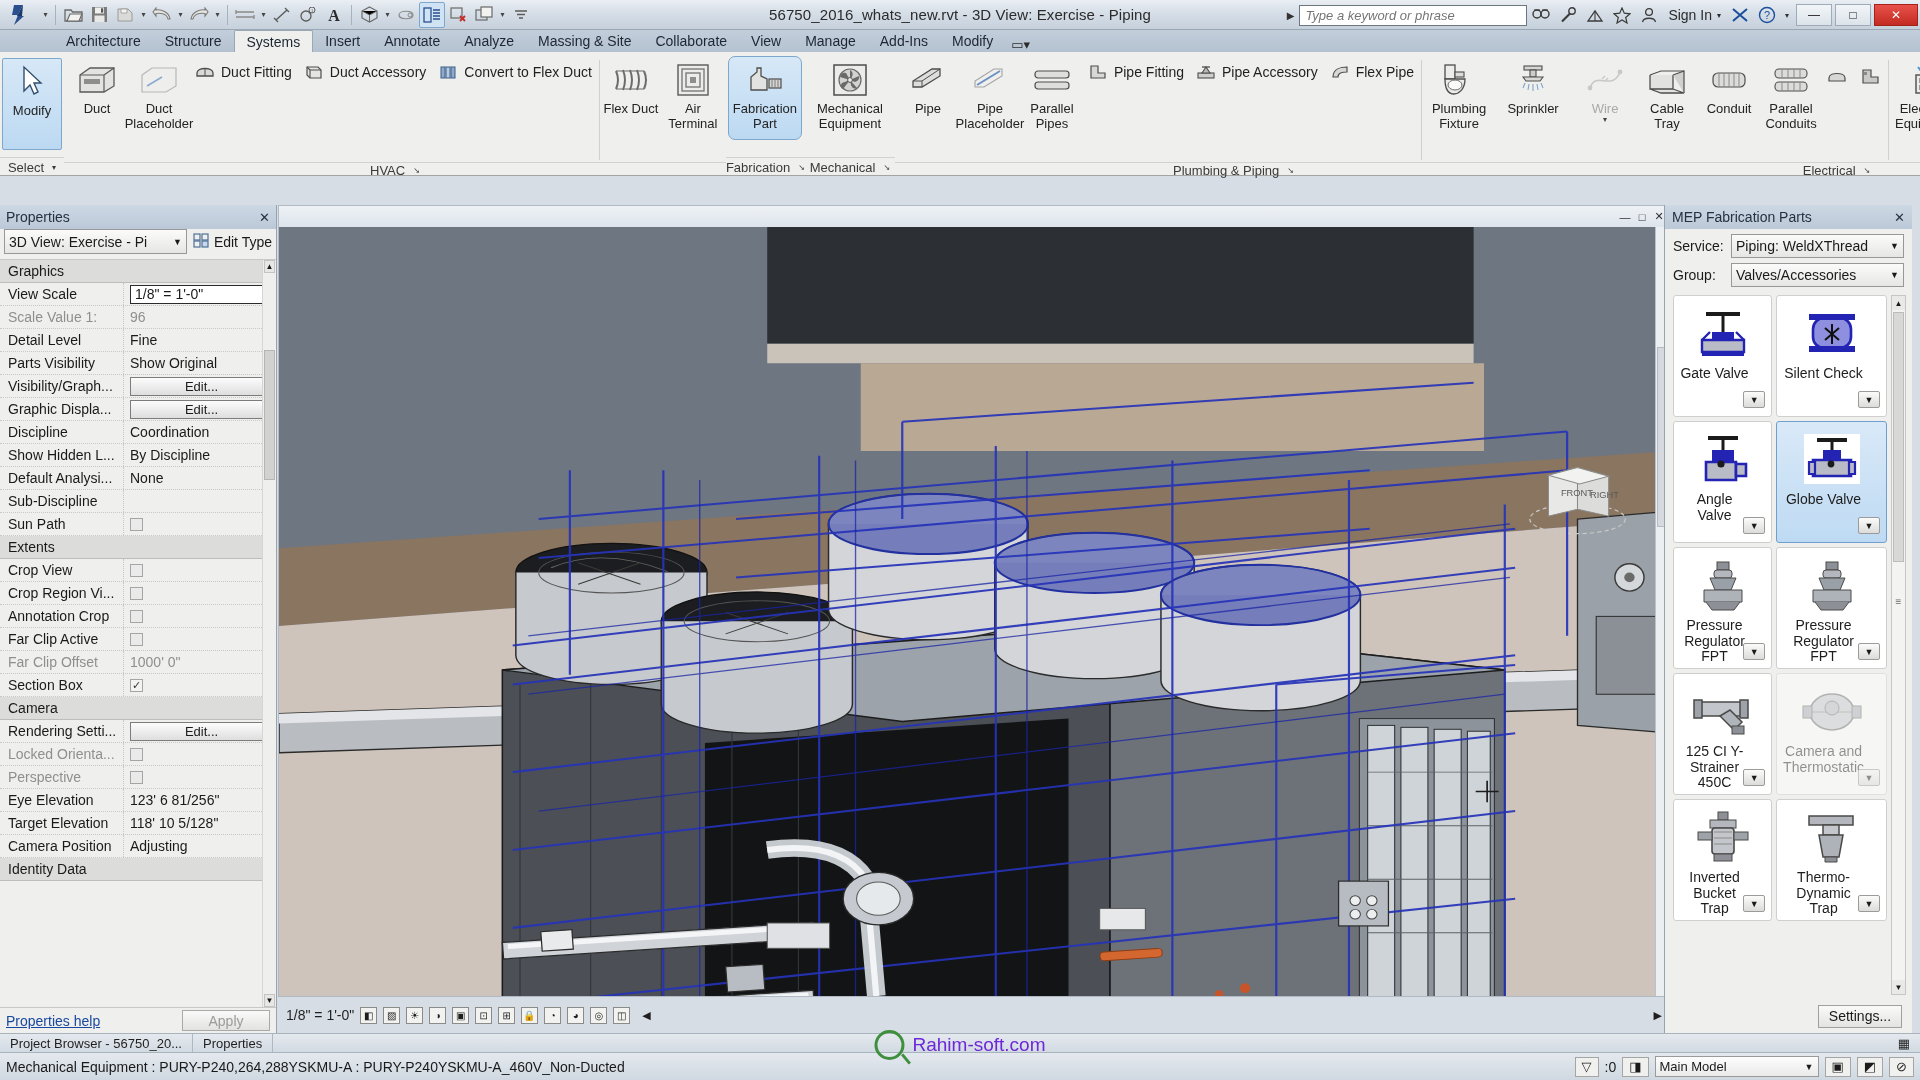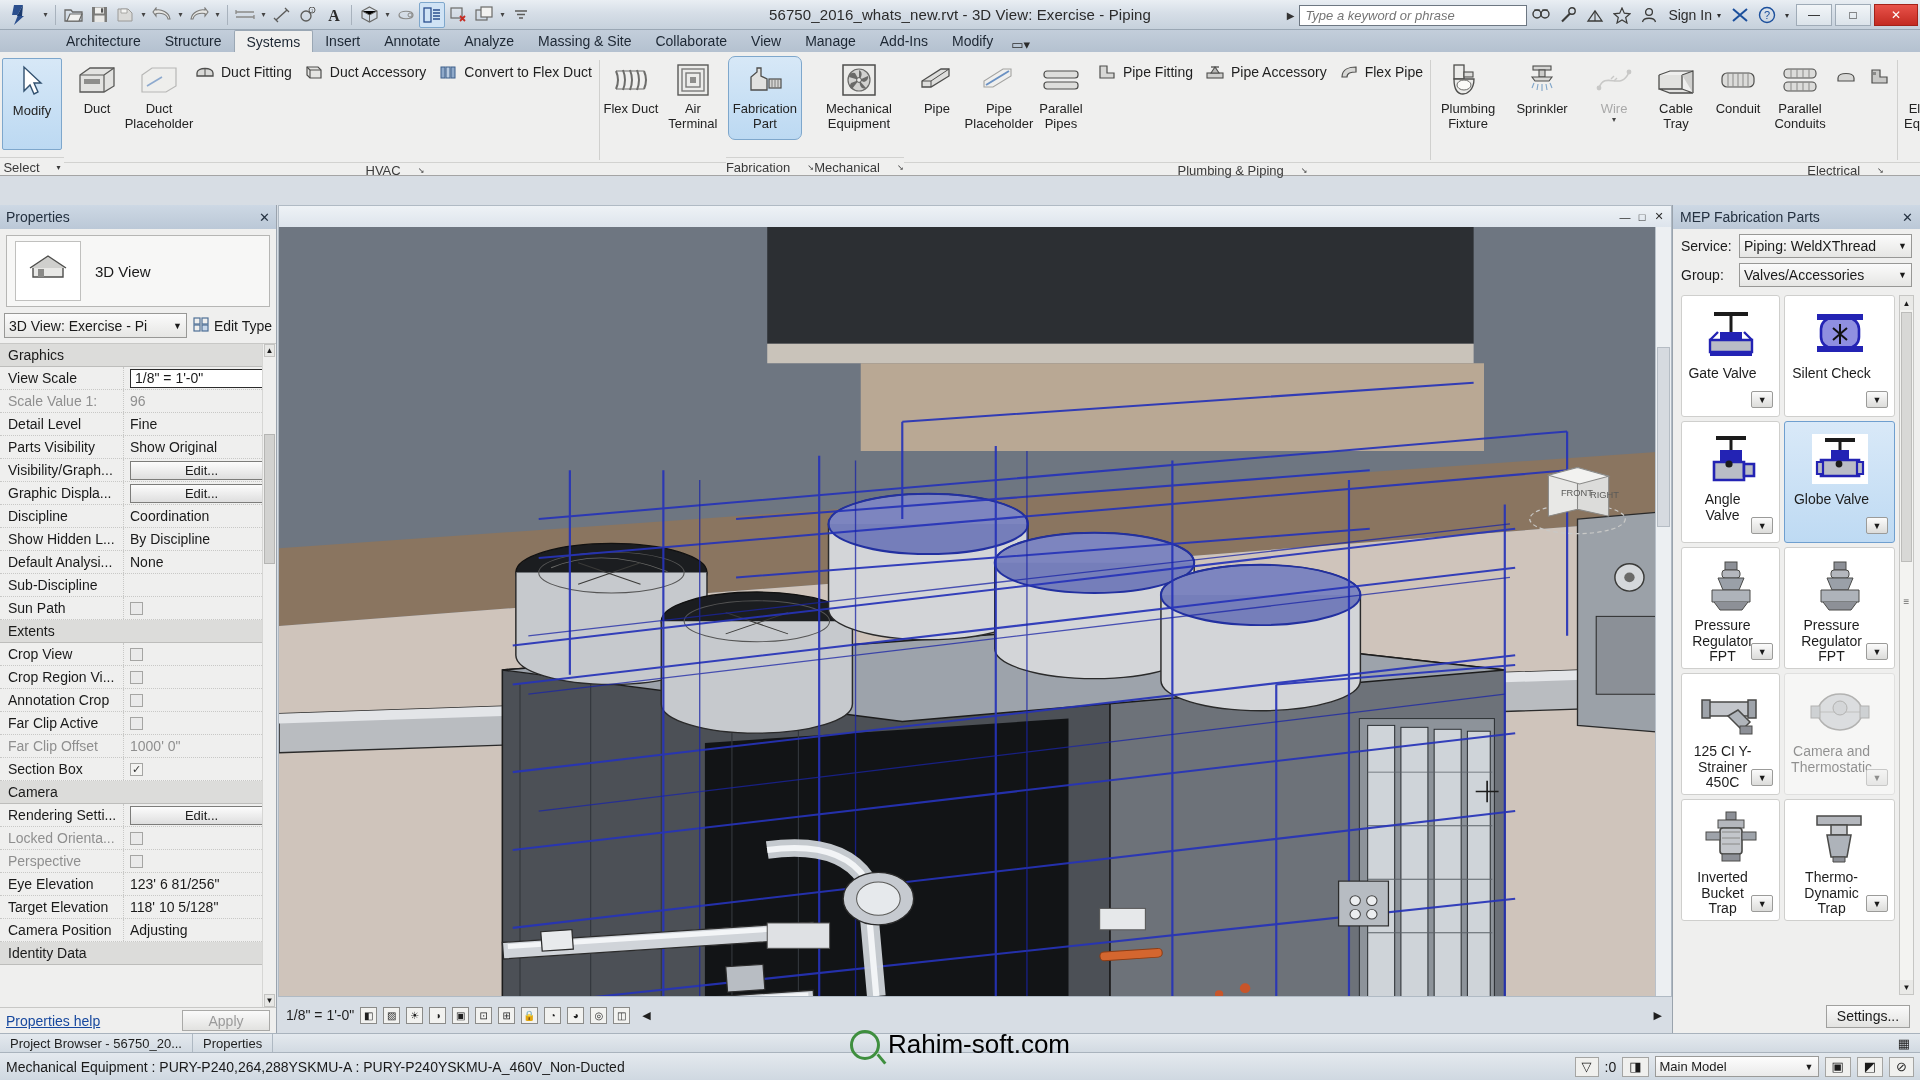--- a/index.html
+++ b/index.html
@@ -67,21 +67,21 @@
   
   .ribbon {
     position:absolute; top:52px; left:0; width:1920px; height:124px;
     background:#efefee; border-bottom:1px solid #a4a4a4;
     display:flex; align-items:stretch;
   }
   .panel { position:relative; display:flex; flex-direction:column; height:124px; }
   .panel-body { flex:1; display:flex; align-items:flex-start; padding:4px 2px 0 2px; }
   .panel-title {
     height:19px; font-size:13px; color:#3a3a3a; text-align:center;
-    display:flex; align-items:center; justify-content:center; gap:17px;
+    display:flex; align-items:center; justify-content:center; gap:8px;
     border-top:1px solid #d2d2d0;
   }
   .panel-div { width:1px; background:#d0d0ce; margin:4px 0 2px 0; height:116px; }
 
   .bigbtn {
     width:62px; min-height:84px; display:flex; flex-direction:column; align-items:center;
     padding:3px 2px 0 2px; text-align:center; font-size:13px; line-height:1.12; color:#232323;
     border:1px solid transparent; border-radius:2px;
   }
   .bigbtn.wide { width:74px;border-radius:7px; }
@@ -164,21 +164,21 @@
   }
   .vbtn2 { width:16px;height:16px;display:flex;align-items:center;justify-content:center;font-size:11px;color:#2e2e2e;}
   .canvas { position:absolute; top:22px; left:0; right:0; bottom:36px; overflow:hidden; background:#6d7683; border:1px solid #b0bac4; border-top:none;}
   .viewctrl {
     position:absolute; bottom:0; left:0; right:0; height:36px; display:flex; align-items:center;
     gap:6px; padding-left:8px; font-size:14px; color:#1f1f1f;
   }
   .vcico { width:17px;height:17px;border:1px solid #8b8b89; background:#f2f2f0; display:flex;align-items:center;justify-content:center; font-size:10px;}
 
   
-  .mep { position:absolute; top:205px; right:0; width:248px; bottom:47px; background:#efefee; border-left:1px solid #9aa3ad; display:flex; flex-direction:column;}
+  .mep { position:absolute; top:205px; right:8px; width:248px; bottom:47px; background:#efefee; border-left:1px solid #9aa3ad; display:flex; flex-direction:column;}
   .mep-head { height:24px; background:linear-gradient(#cdd8e4,#bbc8d7); display:flex;align-items:center;justify-content:space-between;padding:0 7px;font-size:14px;color:#243140;}
   .mep-row { display:flex; align-items:center; gap:6px; padding:5px 8px 0 8px; font-size:14px;}
   .mep-row .lab { width:52px; }
   .mep-row .combo { flex:1; height:24px; }
   .mep-grid-wrap { flex:1; margin:8px 6px 4px 8px; position:relative; display:flex; }
   .mep-grid { flex:1; display:grid; grid-template-columns:1fr 1fr; gap:4px; align-content:start; overflow:hidden;}
   .tile {
     height:122px; background:#fff; border:1px solid #cfcfcd; border-radius:3px;
     position:relative; display:flex; flex-direction:column; align-items:center; justify-content:flex-start; padding-top:8px;
   }
@@ -209,21 +209,21 @@
   .statusbar {
     position:absolute; left:0; right:0; bottom:0; height:28px;
     background:linear-gradient(#e4e9ee,#cfd8e1); border-top:1px solid #a9b3bd;
     display:flex; align-items:center; font-size:14px; color:#1a1a1a; padding-left:6px; gap:8px;
   }
   .sb-right { margin-left:auto; display:flex; align-items:center; gap:6px; padding-right:6px;}
   .sb-combo { height:21px; width:164px; border:1px solid #9a9a98; background:linear-gradient(#fdfdfd,#eaeaea); display:flex;align-items:center;padding:0 4px; font-size:13px;}
   .sb-chip { height:20px; border:1px solid #a5a5a3; background:#f0f0ee; display:flex;align-items:center;padding:0 6px;font-size:13px;}
 
   .wm { position:absolute; left:50%; transform:translateX(-50%); bottom:20px; display:flex; align-items:center; gap:8px; z-index:40;}
-  .wm .txt { font-size:26px; color:#000000; }
+  .wm .txt { font-size:19px; color:#6d28d9; }
   .wm .lens { width:30px;height:30px;border:3px solid #3f8f3f;border-radius:50%;position:relative;}
   .wm .lens:after{content:"";position:absolute;width:3px;height:12px;background:#3f8f3f;right:-6px;bottom:-8px;transform:rotate(-40deg);}
 </style>
 </head>
 <body>
 
 <div class="app">
 
   <div class="titlebar">
     <div class="qat">
@@ -785,30 +785,20 @@
       <div><svg width="20" height="18" viewBox="0 0 20 18">
             <circle cx="10" cy="9" r="6" fill="none" stroke="#6a6a68" stroke-width="1.3"></circle>
           </svg></div>
     </div>
   </div>
 
   <div class="props">
     <div class="props-head">
       <span>Properties</span>
       <span style="font-size:13px">✕</span>
-    </div>
-    <div class="props-type">
-      <div class="thumb">
-        <svg width="46" height="40" viewBox="0 0 46 40">
-            <path d="M8 26 L8 16 L23 6 L38 16 L38 26 Z" fill="#e8e8e6" stroke="#4e4e4c" stroke-width="1.4"></path>
-            <path d="M5 17 L23 5 L41 17" fill="#cfcfcd" stroke="#4e4e4c" stroke-width="1.4"></path>
-            <rect x="13" y="18" width="6" height="8" fill="#8a8a88"></rect>
-          </svg>
-      </div>
-      <span>3D View</span>
     </div>
     <div class="props-sel">
       <div class="combo" style="flex:1">
         <span class="cv">3D View: Exercise - Pi</span>
         <span class="ar">▼</span>
       </div>
       <div class="edittype">
         <span>
           <svg width="17" height="15" viewBox="0 0 17 15">
               <rect x="1" y="1" width="6" height="6" fill="none" stroke="#4e6f96" stroke-width="1.2"></rect>

